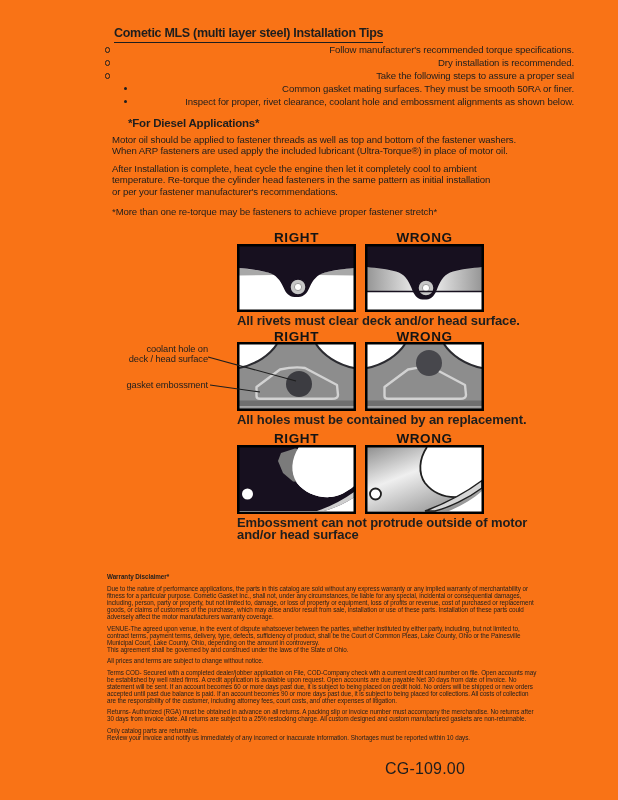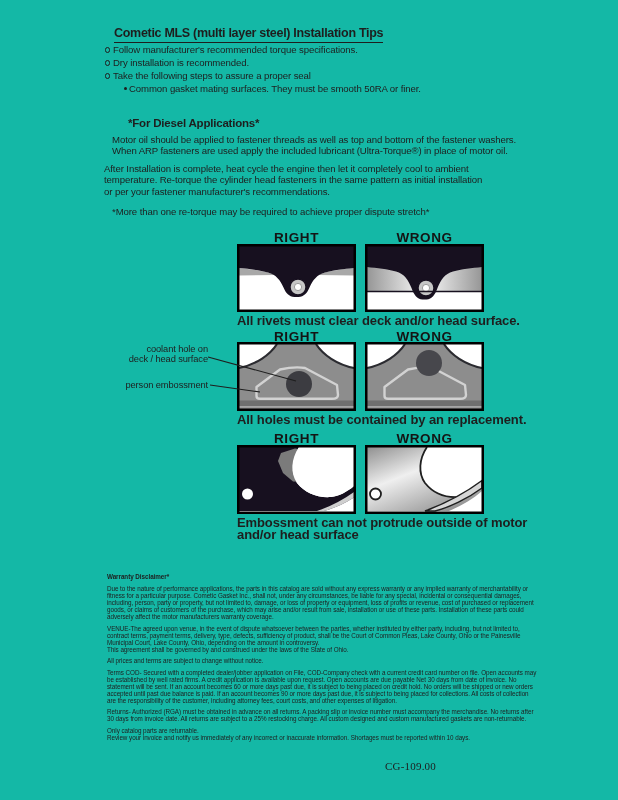--- a/index.html
+++ b/index.html
@@ -1,39 +1,39 @@
 <!DOCTYPE html>
 <html><head>
 <meta charset="utf-8">
 <style>
   html,body { margin:0; padding:0; background:#ffffff; }
-  .page { position:relative; width:618px; height:800px; background:#14b8a6;
+  .page { position:relative; width:618px; height:800px; background:#f97316;
           font-family:"Liberation Sans", sans-serif; color:#1e1e1e; overflow:hidden; }
   .abs { position:absolute; }
   .title { font-weight:bold; font-size:12.5px; letter-spacing:-0.3px;
            border-bottom:1.6px solid #1e1e1e; padding-bottom:2px; display:inline-block; }
   .bullets { font-size:9.6px; letter-spacing:-0.1px; }
-  .bullet-row { position:relative; padding-left:9px; line-height:13px; }
+  .bullet-row { position:relative; padding-left:9px; line-height:13px;text-align:right; }
   .bullet-row.sub { padding-left:25px; }
   .marker-o { position:absolute; left:0.5px; top:4.4px; width:3.4px; height:3.4px;
               border:1px solid #1e1e1e; border-radius:50%; }
   .marker-dot { position:absolute; left:20px; top:5px; width:3px; height:3px;
                 background:#1e1e1e; border-radius:50%; }
   .section-heading { font-weight:bold; font-size:11.5px; letter-spacing:-0.2px; }
   .body-text { font-size:9.6px; letter-spacing:-0.1px; line-height:11.4px; white-space:pre-line; }
   .dg-header { width:119px; text-align:center; font-size:13.5px; font-weight:600;
                letter-spacing:0.6px; color:#141414; }
   .dg-caption { font-weight:bold; font-size:13px; letter-spacing:-0.1px;
                 line-height:12px; white-space:pre-line; }
   .dg-label { font-size:9.3px; letter-spacing:-0.1px; line-height:10.8px;
               text-align:right; white-space:pre-line; }
   .legal { font-size:6.3px; line-height:7px; letter-spacing:-0.05px; width:500px; }
   .legal .h { font-weight:bold; margin:0 0 5px 0; }
   .legal .p { margin:0 0 4.6px 0; white-space:pre-line; }
-  .code { font-size:11px; letter-spacing:0.2px;font-family:Liberation Serif, serif; }
+  .code { font-size:16px; letter-spacing:0.2px; }
   svg { display:block; }
 </style>
 </head>
 <body>
 
 <div class="page">
 
   <div class="abs" style="left:114px; top:23px;">
     <span class="title">Cometic MLS (multi layer steel) Installation Tips</span>
   </div>
@@ -48,29 +48,33 @@
       <span>Dry installation is recommended.</span>
     </div>
     <div class="bullet-row">
       <span class="marker-o"></span>
       <span>Take the following steps to assure a proper seal</span>
     </div>
     <div class="bullet-row sub">
       <span class="marker-dot"></span>
       <span>Common gasket mating surfaces.  They must be smooth 50RA or finer.</span>
     </div>
+    <div class="bullet-row sub">
+      <span class="marker-dot"></span>
+      <span>Inspect for proper, rivet clearance, coolant hole and embossment alignments as shown below.</span>
+    </div>
   </div>
 
   <div class="abs section-heading" style="left:128px; top:117px;">*For Diesel Applications*</div>
   <div class="abs body-text" style="left:112px; top:134px; width:470px;">Motor oil should be applied to fastener threads as well as top and bottom of the fastener washers.
 When ARP fasteners are used apply the included lubricant (Ultra-Torque®) in place of motor oil.</div>
-  <div class="abs body-text" style="left:104px; top:163px; width:470px;">After Installation is complete, heat cycle the engine then let it completely cool to ambient
+  <div class="abs body-text" style="left:112px; top:163px; width:470px;">After Installation is complete, heat cycle the engine then let it completely cool to ambient
 temperature. Re-torque the cylinder head fasteners in the same pattern as initial installation
 or per your fastener manufacturer's recommendations.</div>
-  <div class="abs body-text" style="left:112px; top:206px; width:470px;">*More than one re-torque may be required to achieve proper dispute stretch*</div>
+  <div class="abs body-text" style="left:112px; top:206px; width:470px;">*More than one re-torque may be fasteners to achieve proper fastener stretch*</div>
 
   <div class="abs dg-header" style="left:237px; top:230px;">RIGHT</div>
   <div class="abs dg-header" style="left:365px; top:230px;">WRONG</div>
 
   <svg class="abs" style="left:237px; top:244px;" width="119" height="68" viewBox="0 0 119 68">
     <rect width="119" height="68" fill="#ffffff"></rect>
     <path d="M2,24 C12,25 24,26.5 33,29 L39,31 L2,31.5 Z" fill="#a8a8a8"></path>
     <path d="M117,24 C107,25 95,26.5 86,29 L80,31 L117,31.5 Z" fill="#a8a8a8"></path>
     <path d="M2,2 H117 V24 C107,25 96,26 88,28.5 C79.5,31 76,36 72.5,43.5 C70,49.5 67,52.5 61.5,53 L57.5,53 C52,52.5 49,49.5 46.5,43.5 C43,36 39.5,31 31,28.5 C23,26 12,25 2,24 Z" fill="#17101f"></path>
     <circle cx="61" cy="43" r="8" fill="#c6c6c6" stroke="#17101f" stroke-width="1.4"></circle>
@@ -99,21 +103,21 @@
     <rect x="1.25" y="1.25" width="116.5" height="65.5" fill="none" stroke="#000000" stroke-width="2.5"></rect>
   </svg>
 
   <div class="abs dg-caption" style="left:237px; top:315px;">All rivets must clear deck and/or head surface.</div>
 
   <div class="abs dg-header" style="left:237px; top:329px;">RIGHT</div>
   <div class="abs dg-header" style="left:365px; top:329px;">WRONG</div>
 
   <div class="abs dg-label" style="left:60px; top:343.5px; width:148px;">coolant hole on
 deck / head surface</div>
-  <div class="abs dg-label" style="left:60px; top:379.5px; width:148px;">person embossment</div>
+  <div class="abs dg-label" style="left:60px; top:379.5px; width:148px;">gasket embossment</div>
 
   <svg class="abs" style="left:237px; top:342px;" width="119" height="69" viewBox="0 0 119 69">
     <rect width="119" height="69" fill="#8d8d8d"></rect>
     <path d="M2,2 L40,2 C33,13 19,22.5 2,26 Z" fill="#ffffff"></path>
     <path d="M117,2 L79,2 C86,13 100,22.5 117,26 Z" fill="#ffffff"></path>
     <path d="M40,2 C33,13 19,22.5 2,26" fill="none" stroke="#2b2b30" stroke-width="2.2"></path>
     <path d="M79,2 C86,13 100,22.5 117,26" fill="none" stroke="#2b2b30" stroke-width="2.2"></path>
     <rect x="2" y="58.5" width="115" height="5.5" fill="#6f6f6f"></rect>
     <rect x="2" y="64" width="115" height="1.6" fill="#a5a5a5"></rect>
     <path d="M19.5,54 L19.5,45 L43,27.5 C52,25.5 62,25 68,26 L100,43 L101,53 C101,56 99,56.8 95,56.8 L23,56.8 C20.5,56.8 19.5,56 19.5,54 Z" fill="none" stroke="#d2d2d2" stroke-width="2.4" stroke-linejoin="round"></path>

